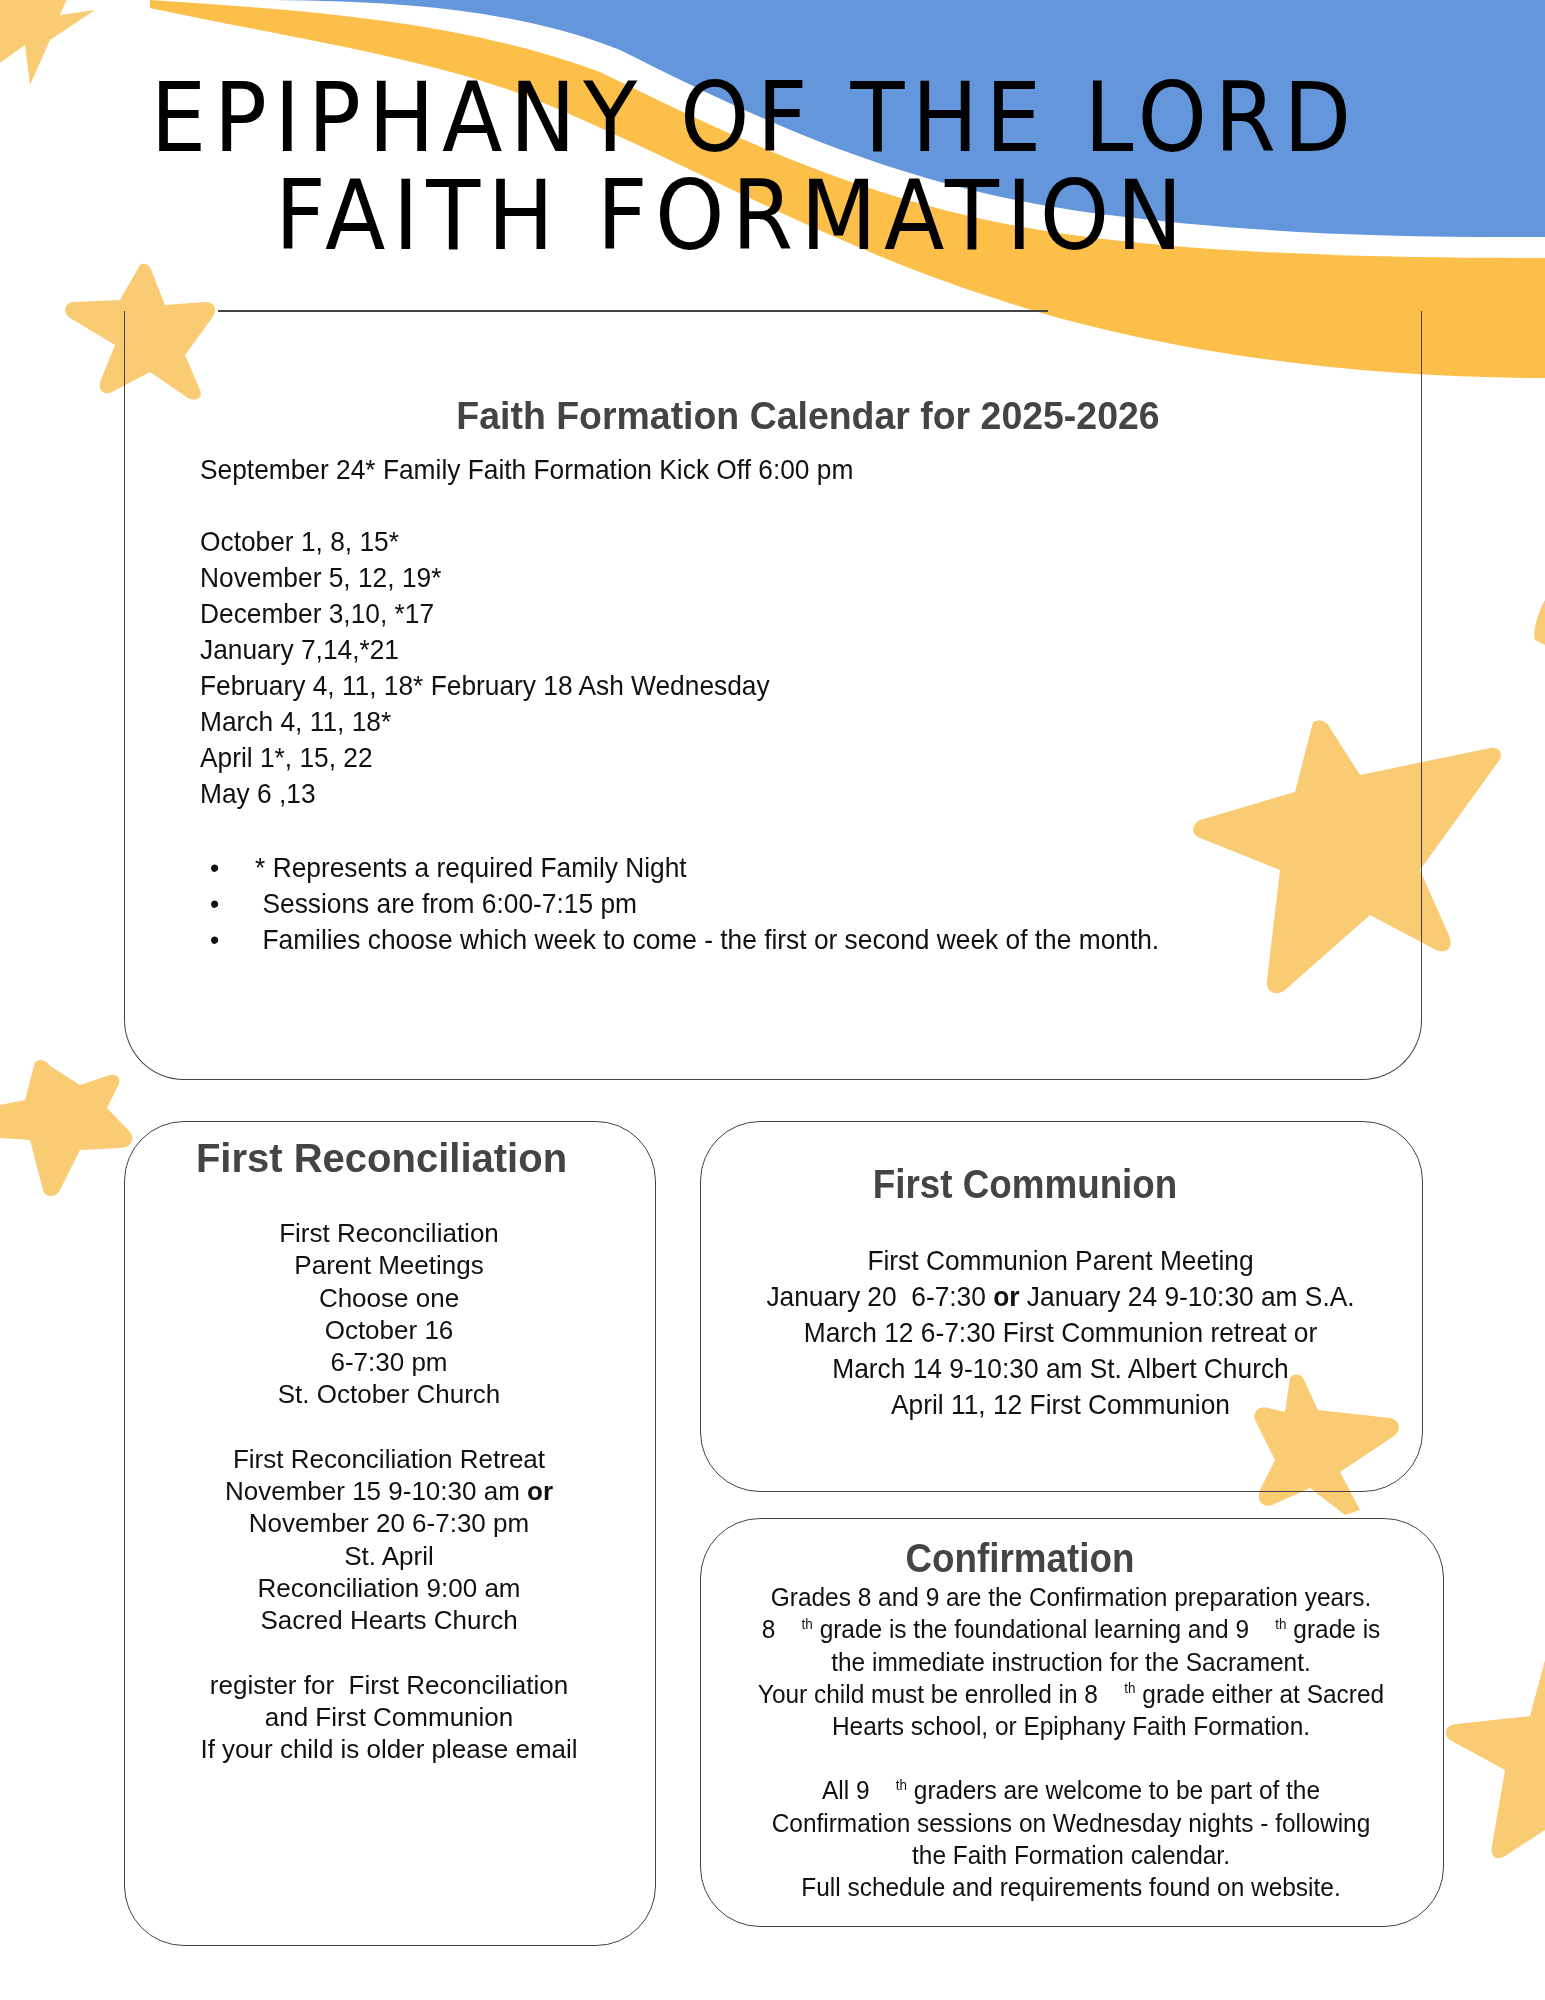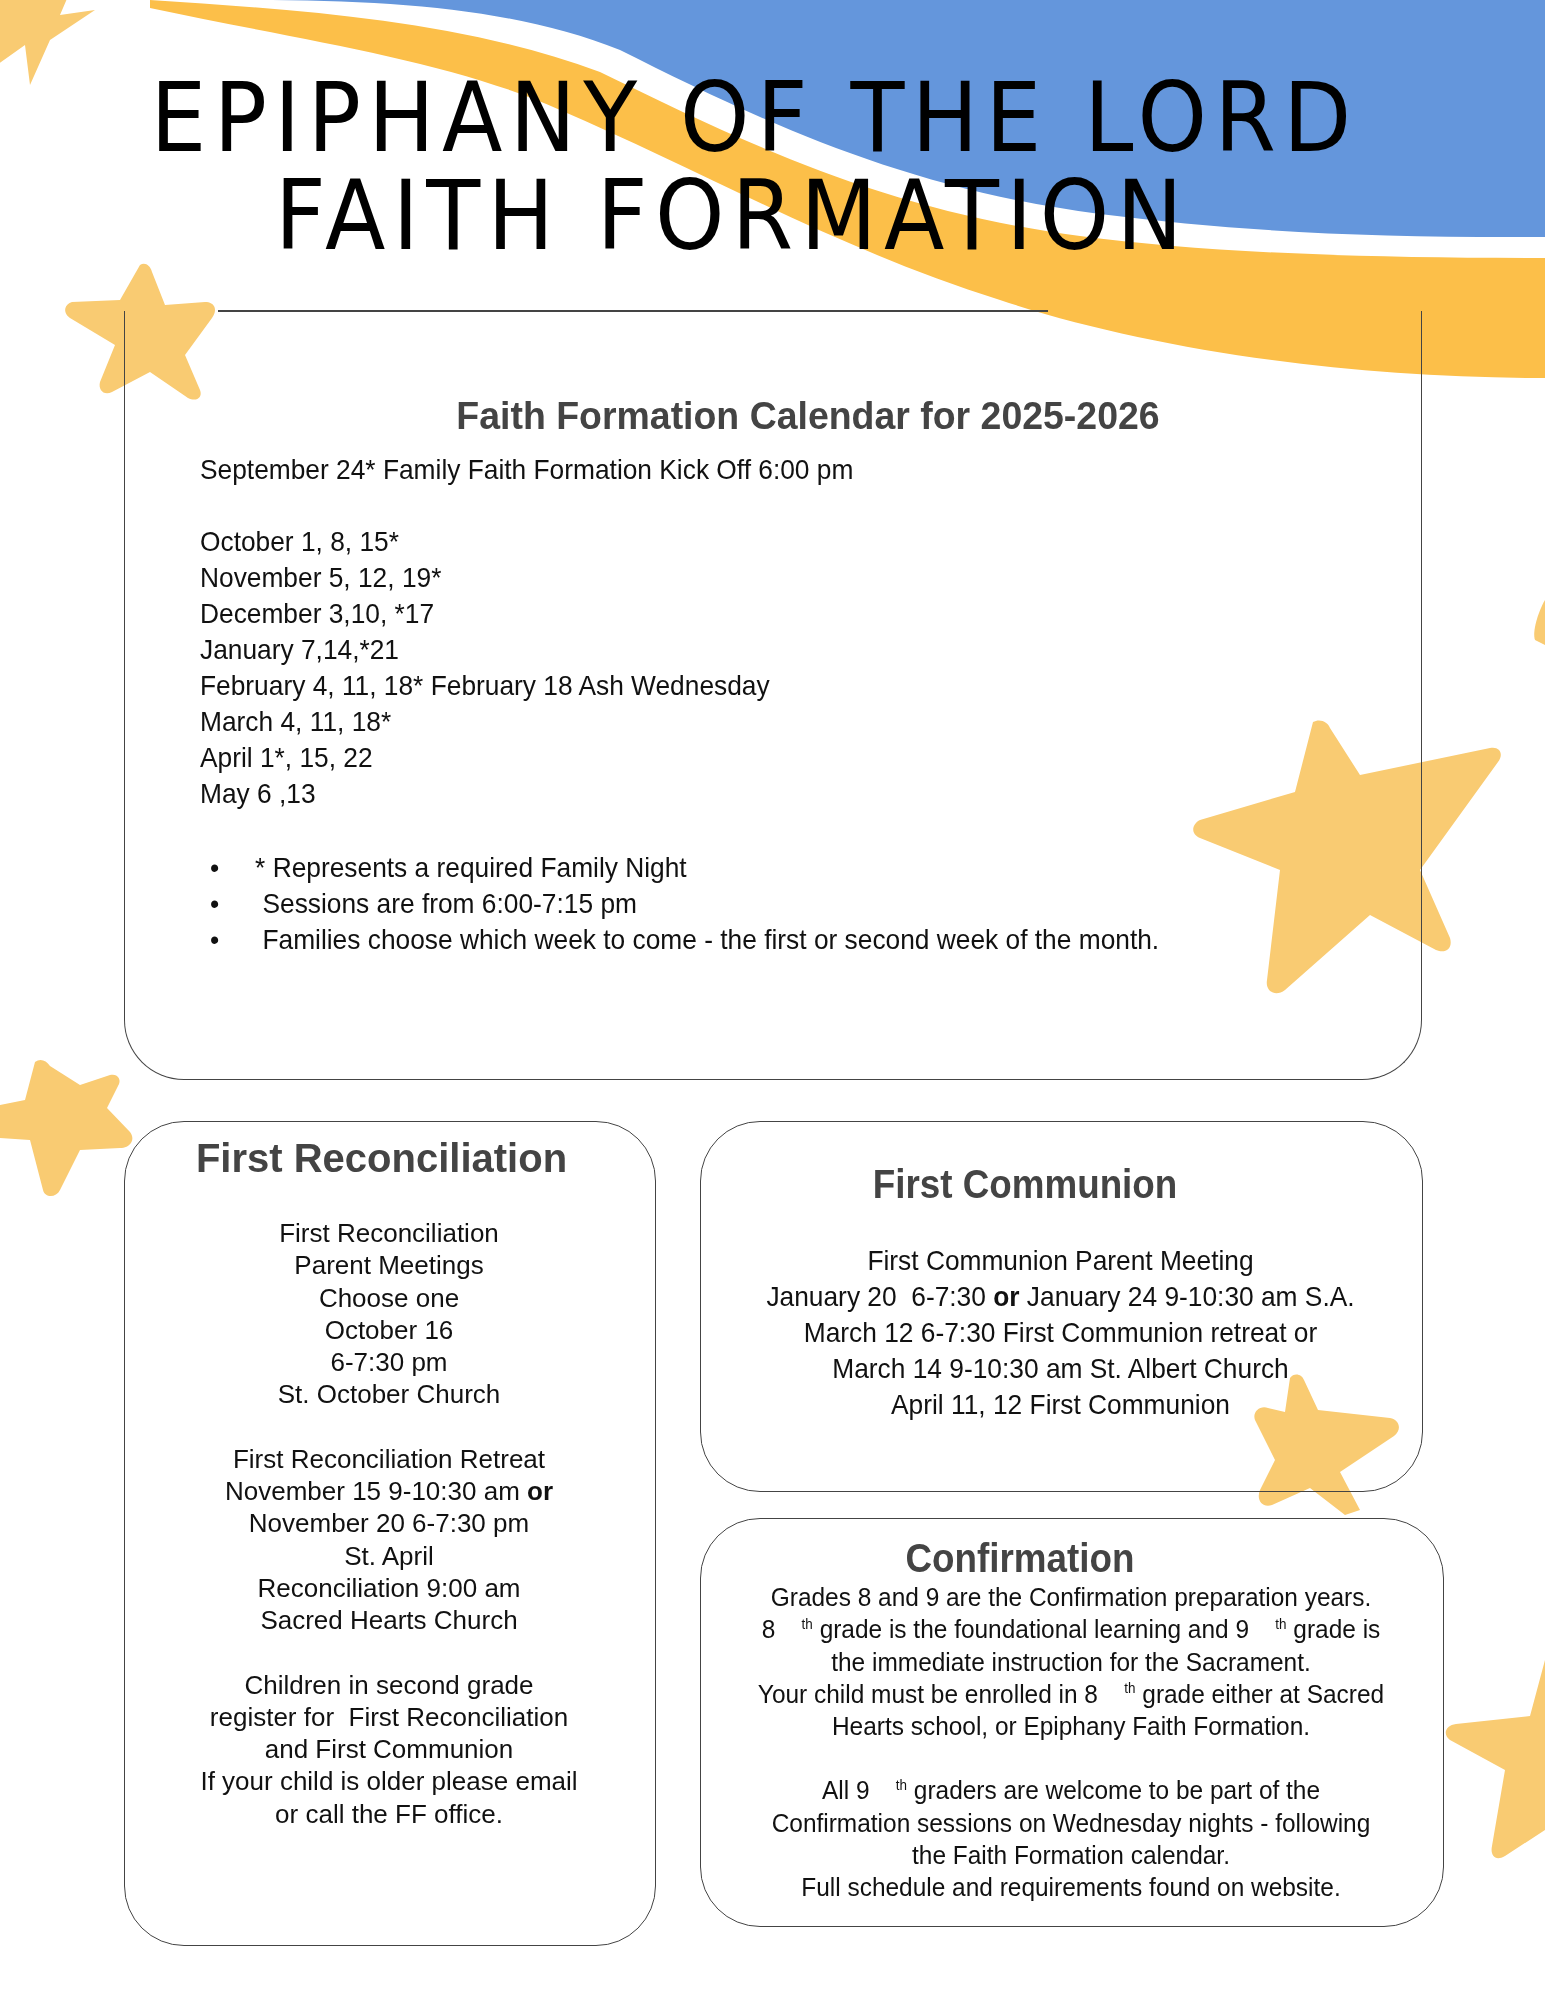--- a/index.html
+++ b/index.html
@@ -120,25 +120,23 @@
   <div>6-7:30 pm</div>
   <div>St. October Church</div>
   <div class="gap"></div>
   <div>First Reconciliation Retreat</div>
   <div><span style="white-space:pre">November 15 9-10:30 am </span><b>or</b></div>
   <div>November 20 6-7:30 pm</div>
   <div>St. April</div>
   <div>Reconciliation 9:00 am</div>
   <div>Sacred Hearts Church</div>
   <div class="gap"></div>
-  <div>Children in second grade</div>
   <div style="white-space:pre">register for  First Reconciliation</div>
   <div>and First Communion</div>
   <div>If your child is older please email</div>
-  <div>or call the FF office.</div>
 </div>
 
 <div class="box com-box"></div>
 <div class="sec-heading com-heading">First Communion</div>
 <div class="center-text com-text">
   <div>First Communion Parent Meeting</div>
   <div style="white-space:pre"><span>January 20  6-7:30 </span><b>or</b><span> January 24 9-10:30 am S.A.</span></div>
   <div>March 12 6-7:30 First Communion retreat or</div>
   <div>March 14 9-10:30 am St. Albert Church</div>
   <div>April 11, 12 First Communion</div>

